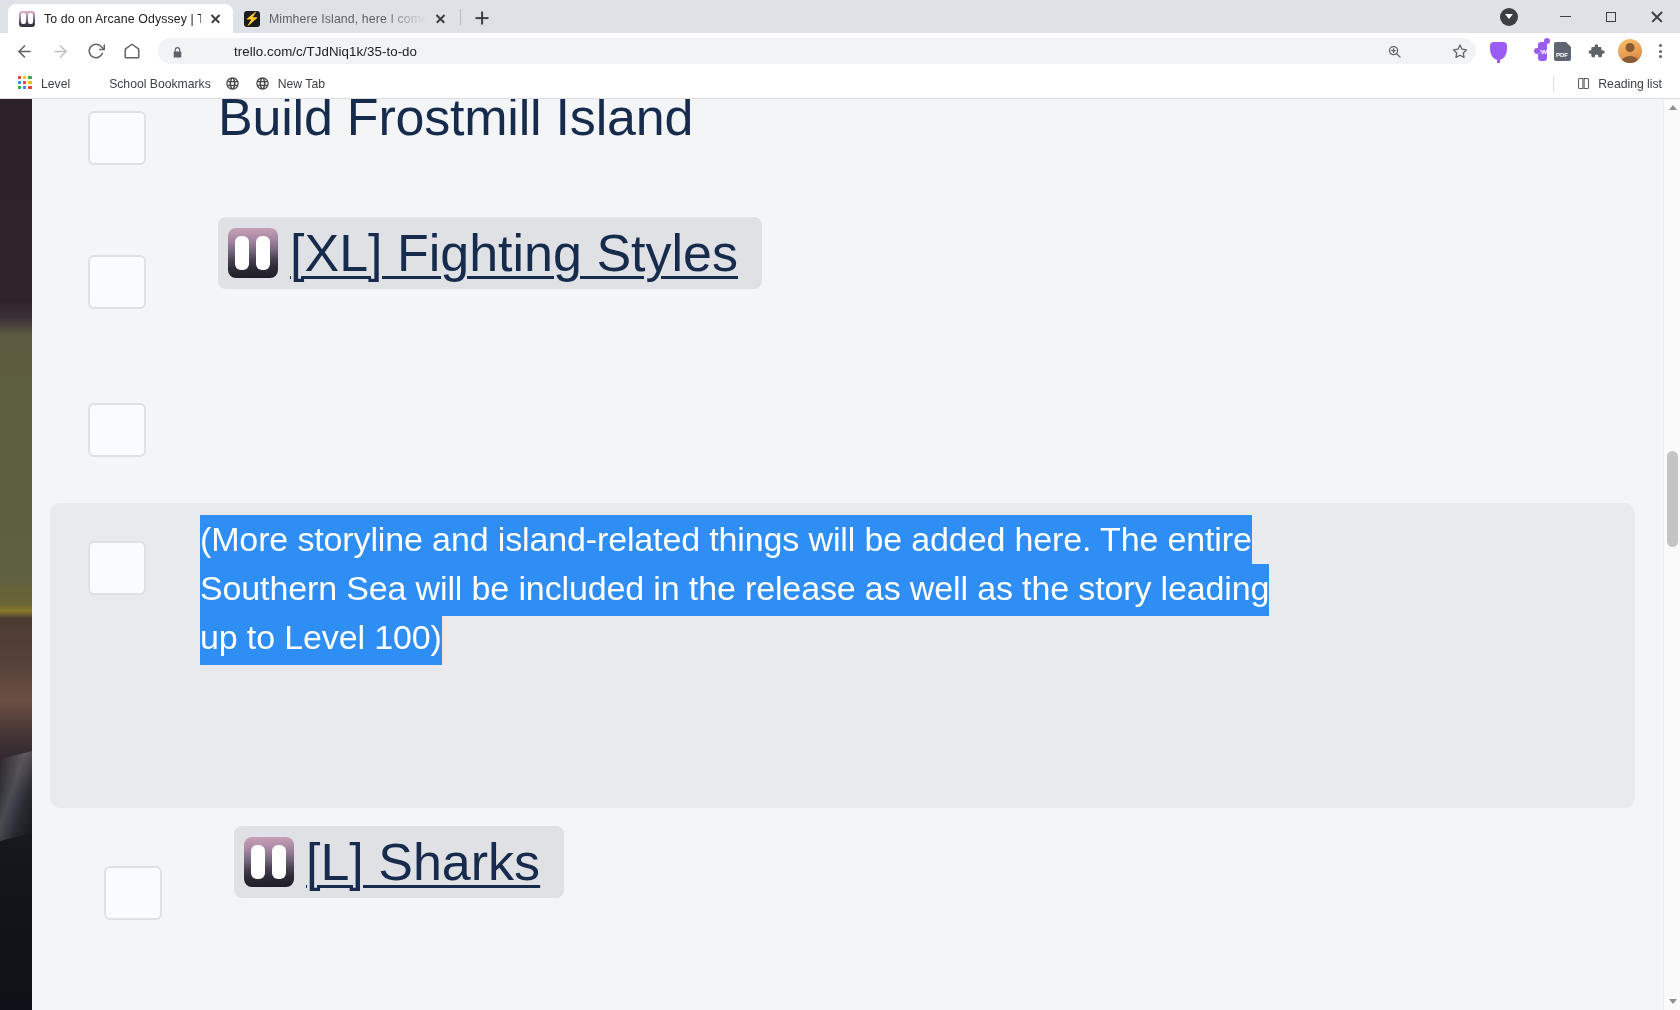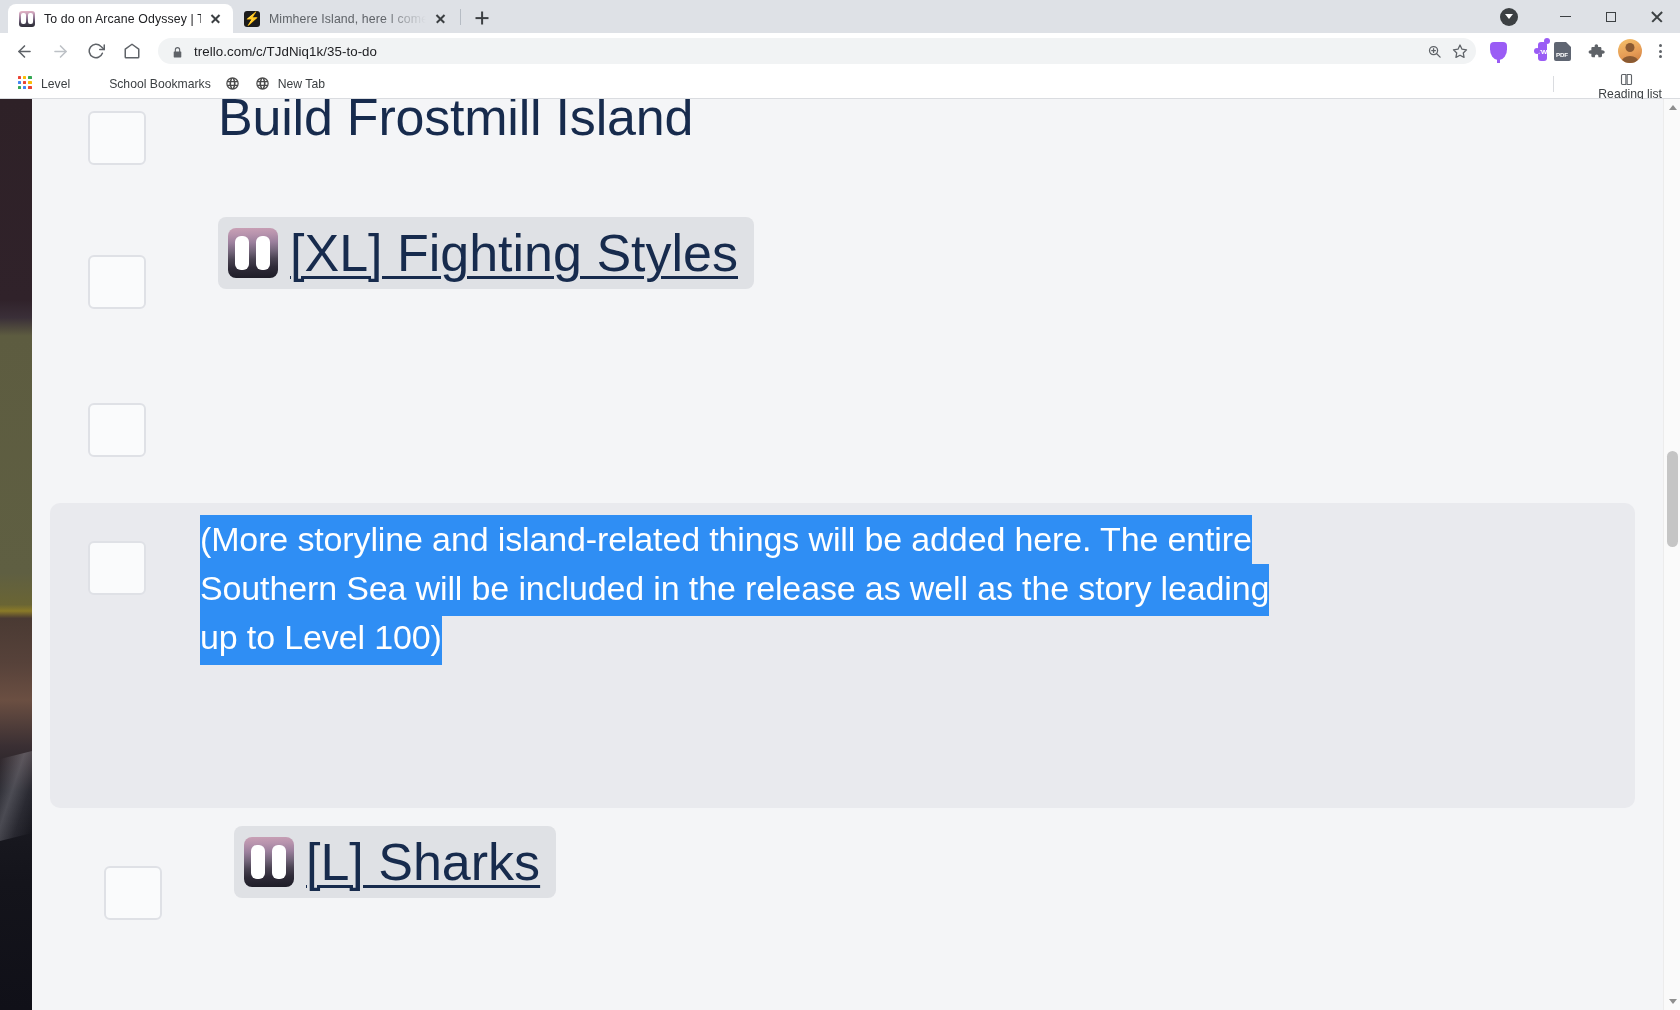--- a/index.html
+++ b/index.html
@@ -205,20 +205,21 @@
   .omnibox {
     flex: 1 1 auto;
     height: 26px;
     background: #f1f3f4;
     border-radius: 13px;
     display: flex;
     align-items: center;
     padding: 0 4px 0 13px;
     margin: 0 6px 0 8px;
     min-width: 0;
+    gap: 40px;
   }
   .lock-icon {
     width: 13px; height: 13px;
     flex: 0 0 13px;
     margin-right: 10px;
     color: #5f6368;
   }
   .url-text {
     flex: 1 1 auto;
     font-size: 13.3px;
@@ -373,21 +374,20 @@
     position: absolute;
     right: 10px;
     display: flex;
     align-items: center;
     height: 24px;
     padding: 0 8px;
     border-radius: 4px;
     font-size: 12.2px;
     color: #3c4043;
     cursor: pointer;
-    flex-direction: column;
   }
   .rl-sep {
     position: absolute;
     right: 126px;
     width: 1px; height: 16px;
     background: #dadce0;
   }
   .rl-ico { width:15px;height:15px;margin-right:7px;color:#5f6368;}
 
   
@@ -482,21 +482,21 @@
     top: 100px;
     height: 168px;
   }
   .row-xl .ck-box { margin: 56px 0 0 56px; }
 
   .card-link {
     display: inline-flex;
     align-items: center;
     background: #dfe1e5;
     border-radius: 8px;
-    padding: 8px 16px 8px 10px;
+    padding: 8px 24px 8px 10px;
     margin: 18px 0 0 72px;
     cursor: pointer;
   }
   .card-link .cl-ico {
     width: 50px; height: 50px;
     flex: 0 0 50px;
     border-radius: 8px;
     margin-right: 12px;
     position: relative;
     overflow: hidden;

